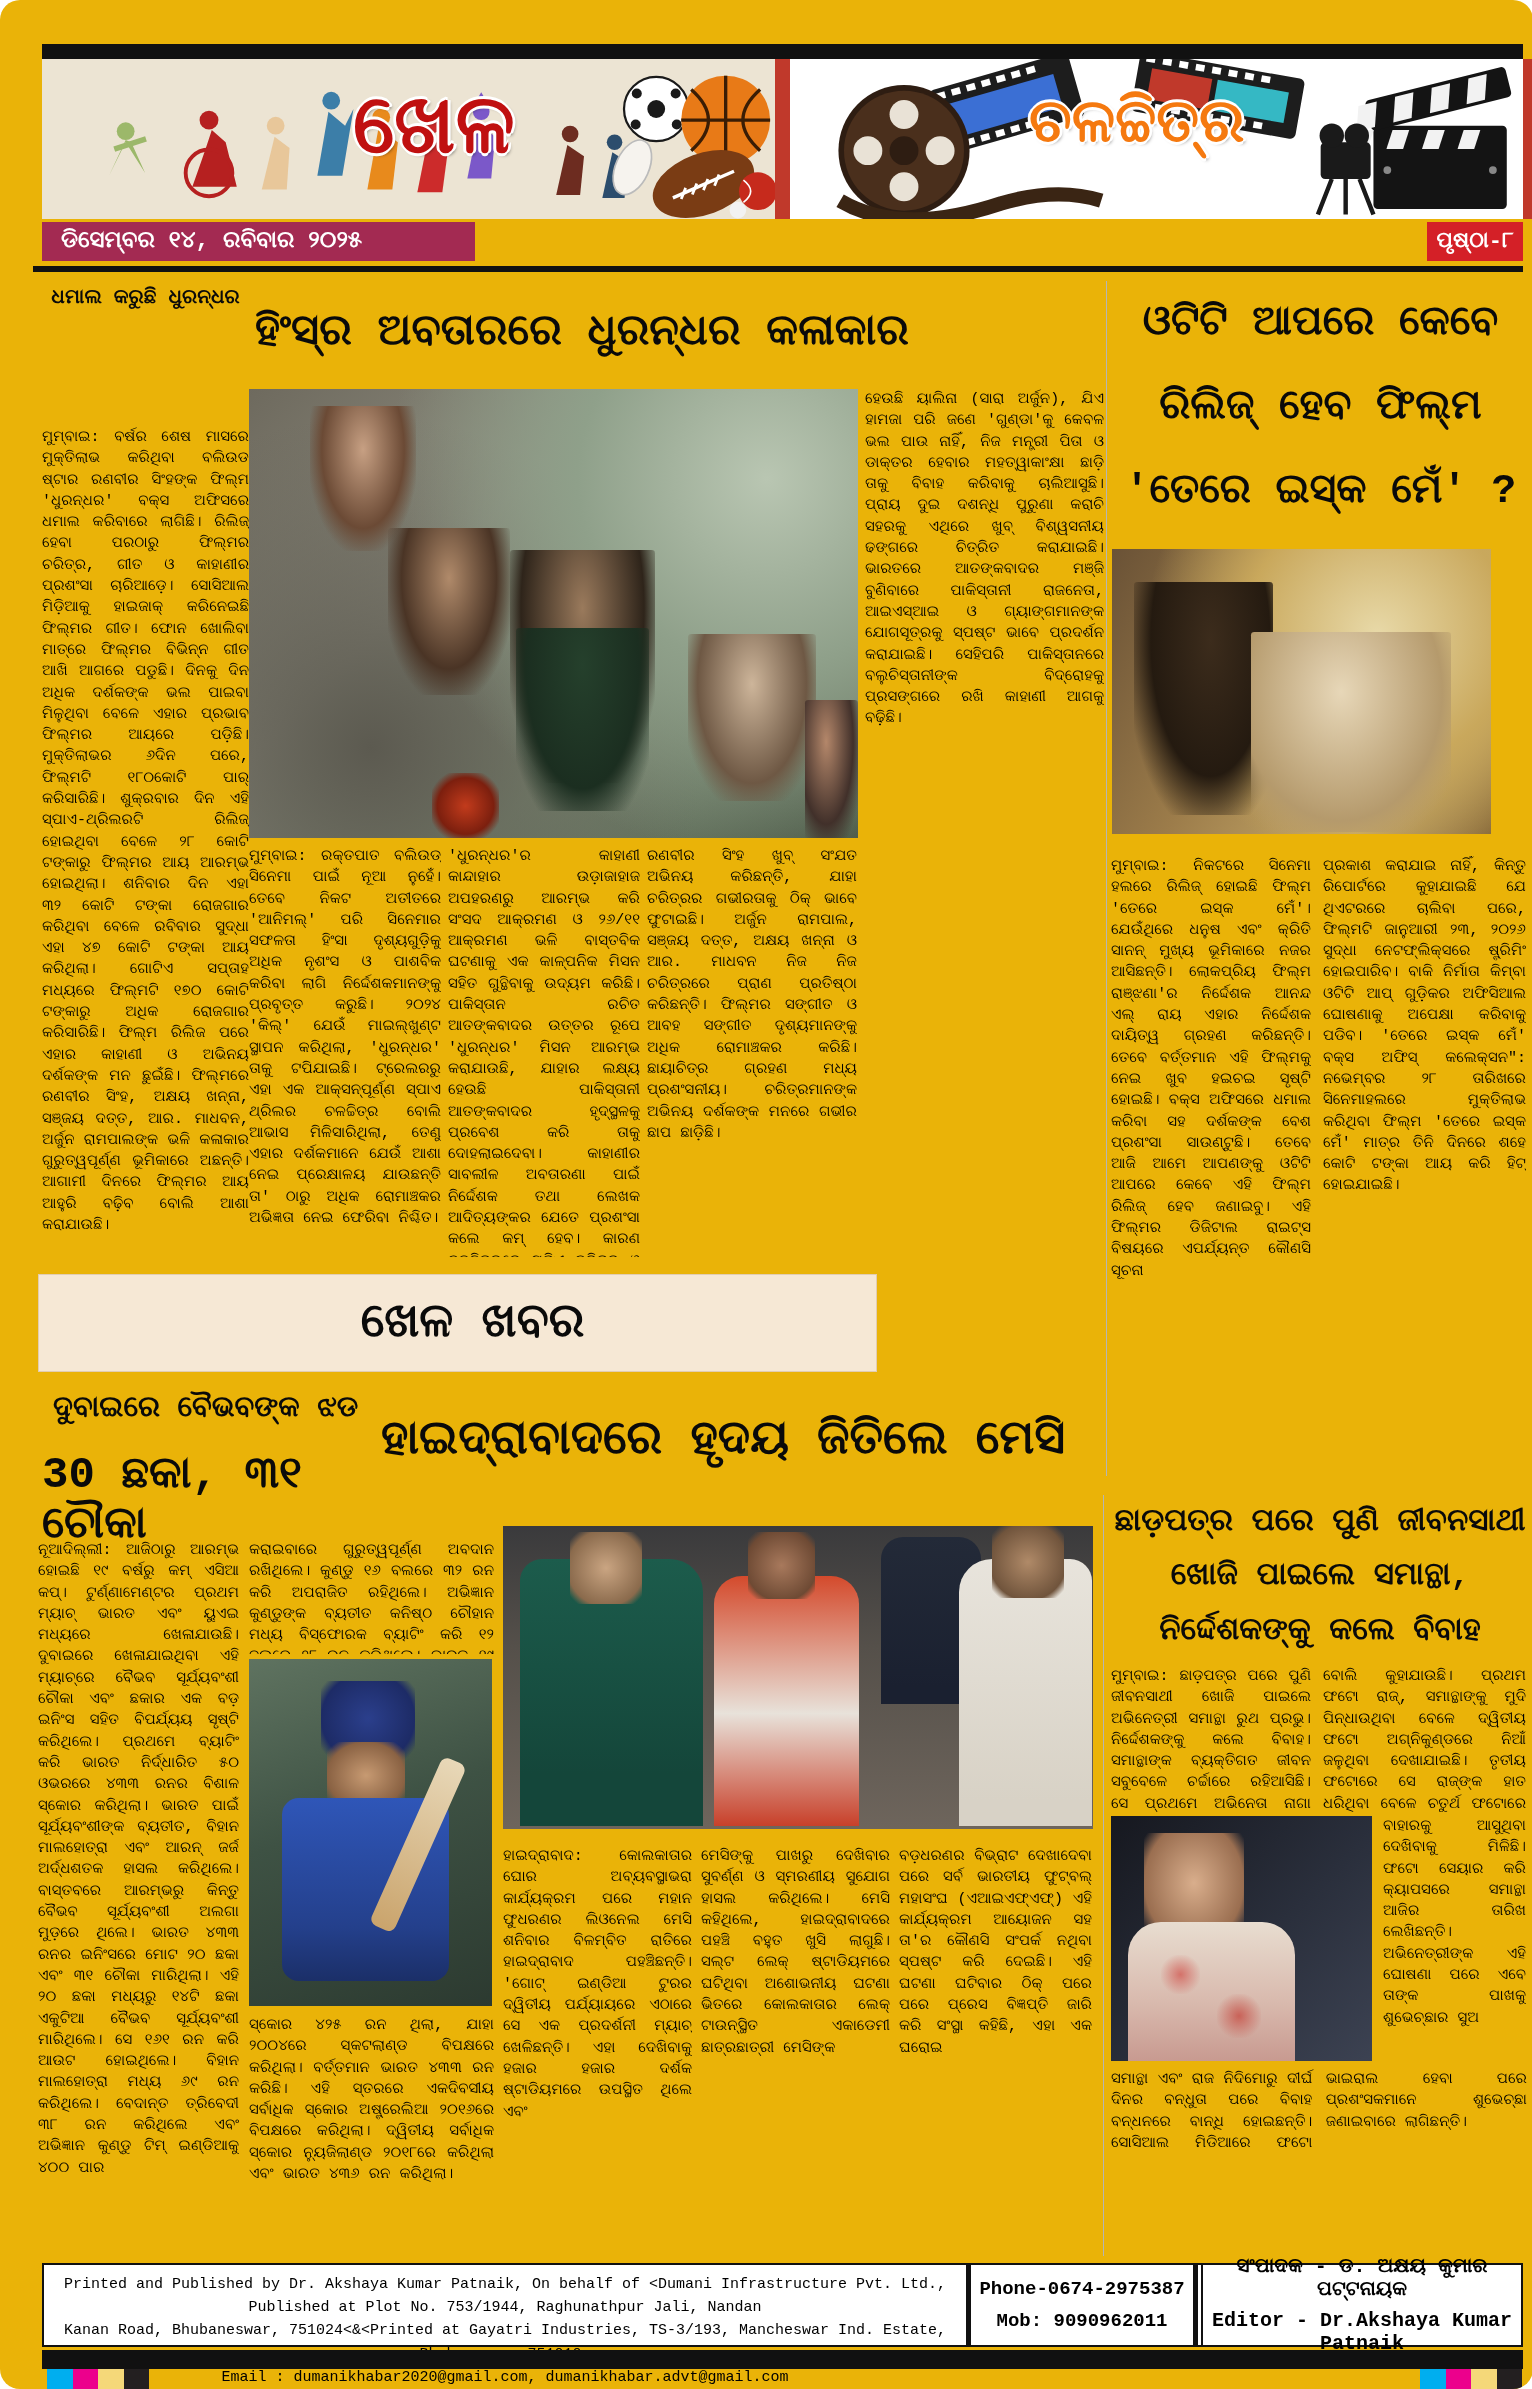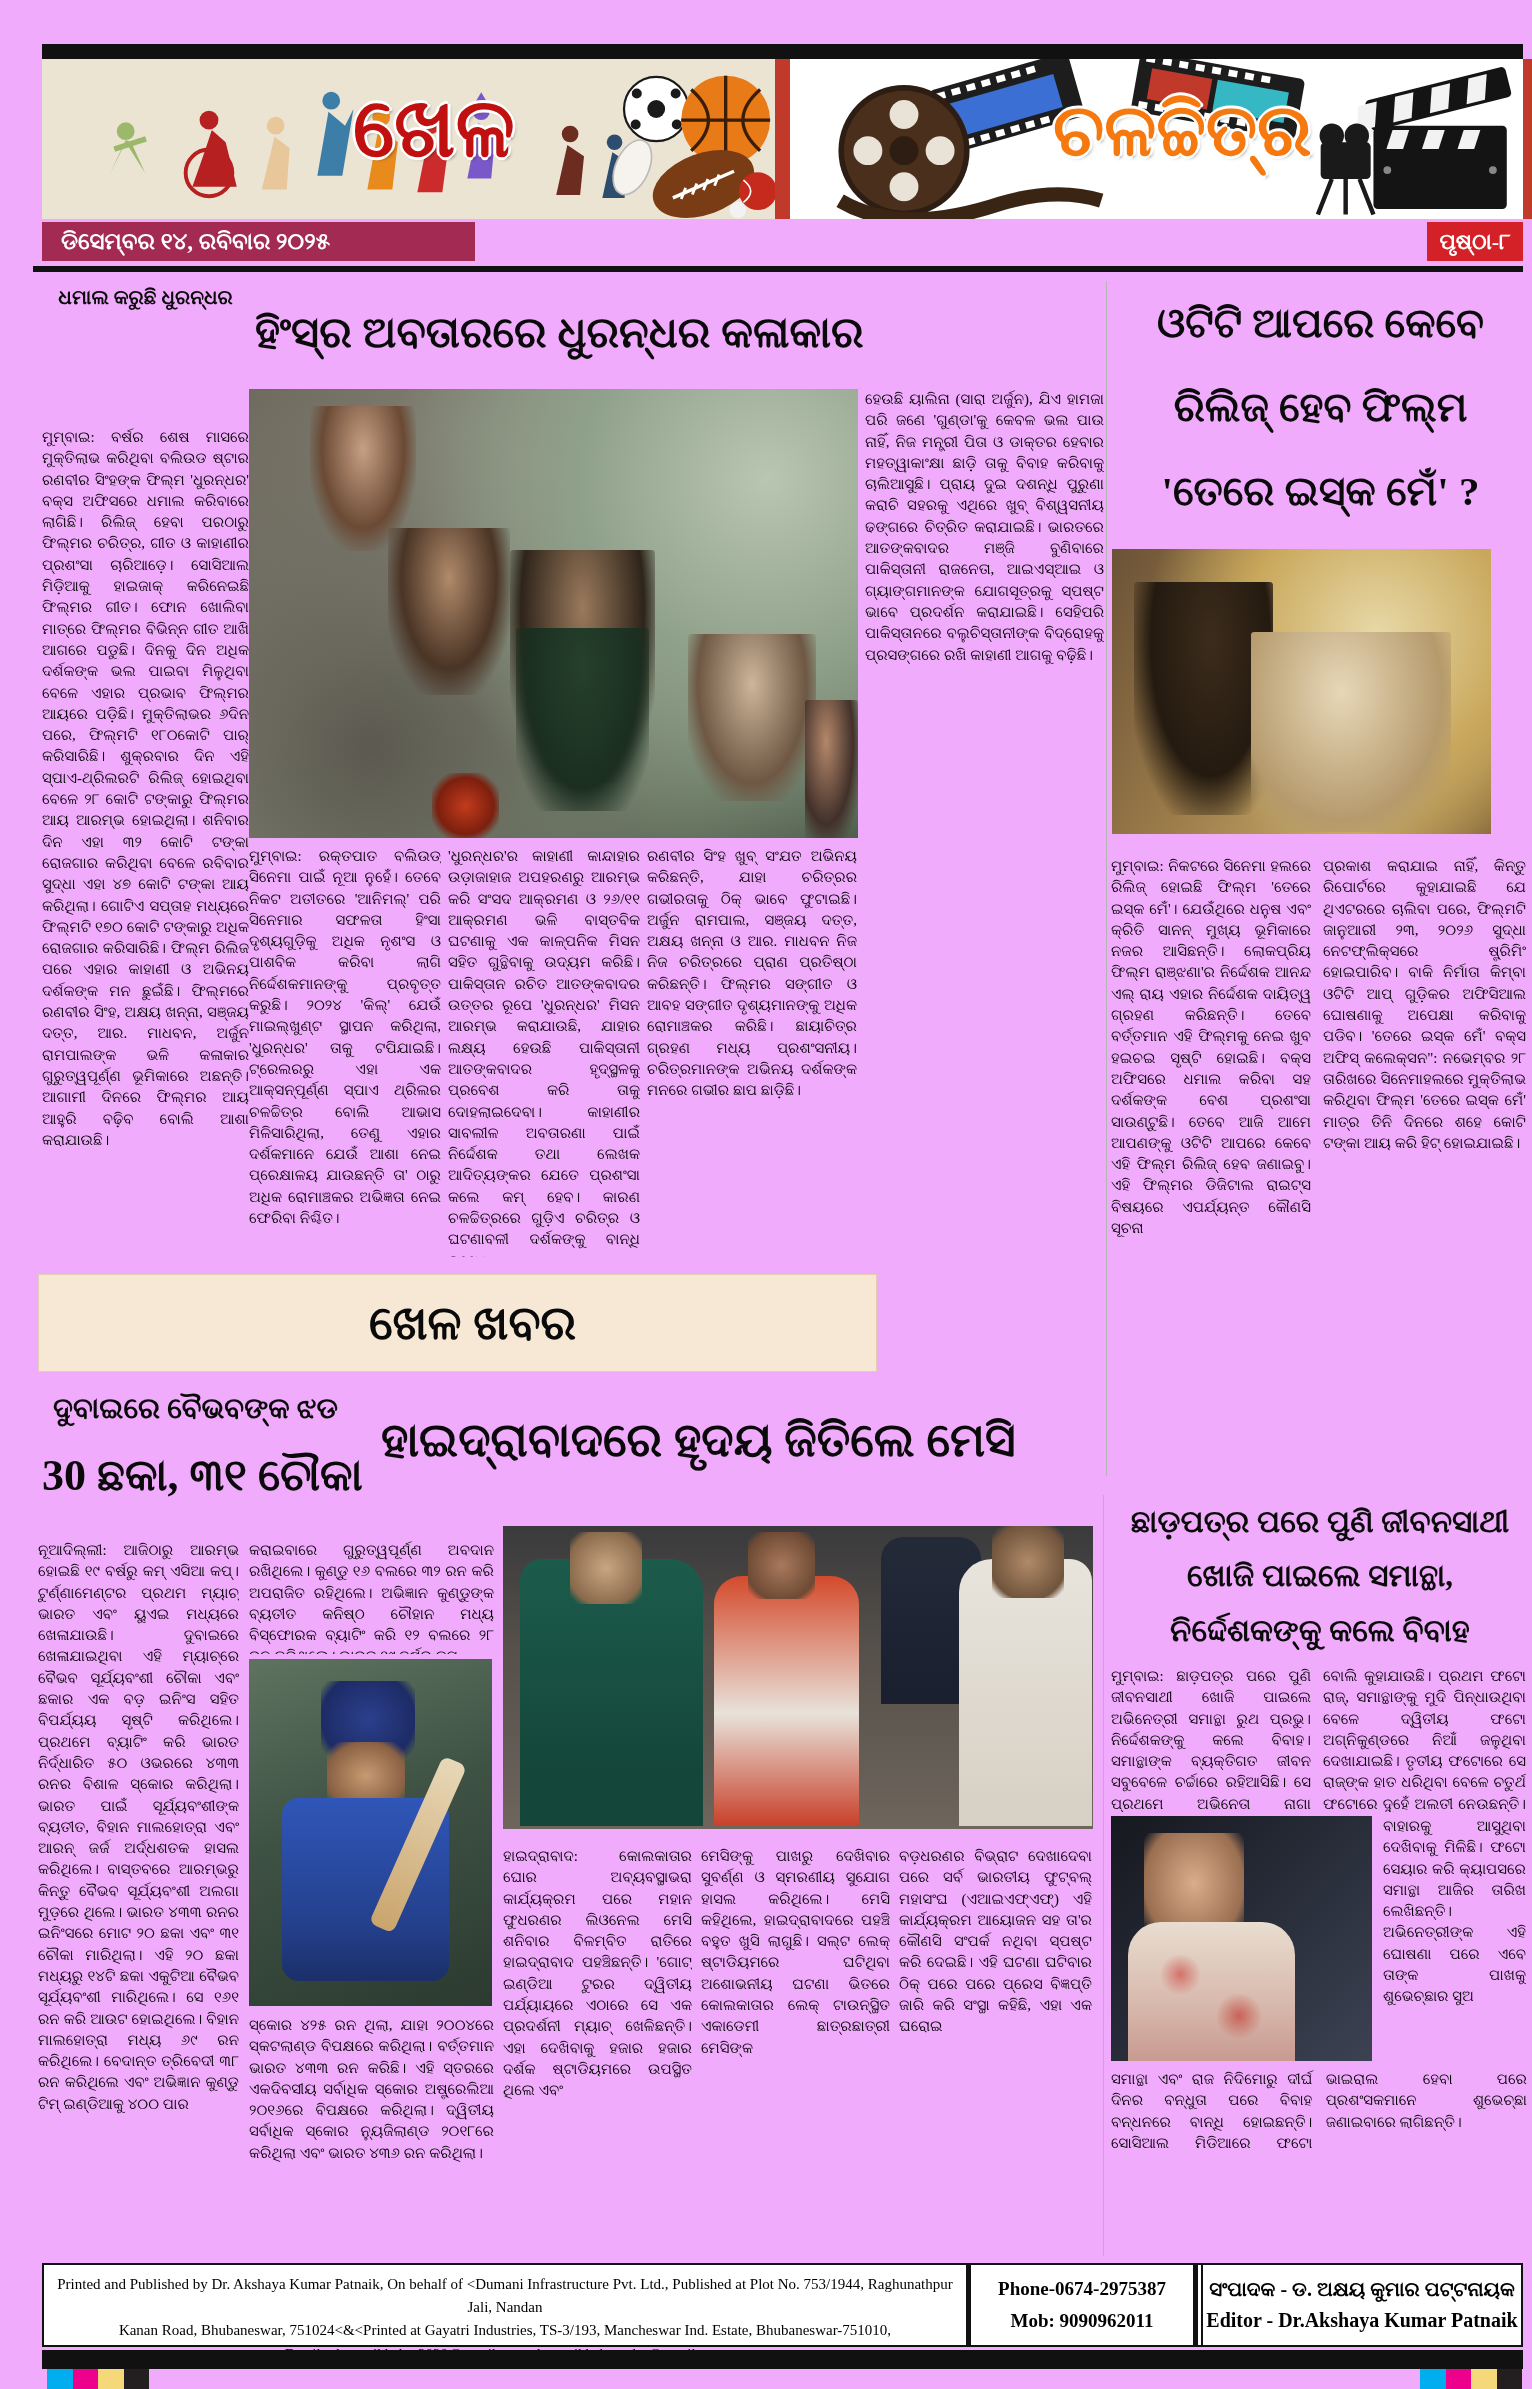--- a/index.html
+++ b/index.html
@@ -1,28 +1,28 @@
 <!DOCTYPE html>
 <html style="font-size:9px"><head>
 <meta charset="utf-8">
 <style>
   html,body{margin:0;padding:0;background:#ffffff;}
-  .page{position:relative;width:1533px;height:2389px;background:#f0abfc;overflow:hidden;
-        font-family:Liberation Serif, serif;color:#000;}
+  .page{position:relative;width:1533px;height:2389px;background:#eab308;overflow:hidden;
+        font-family:Liberation Mono, monospace;color:#000;border-radius:20px;}
   .abs{position:absolute;}
   .preline{white-space:pre-line;}
   .body-txt{font-size:15px;line-height:1.42;text-align:justify;overflow:hidden;word-break:break-word;}
   .headline{font-weight:bold;color:#0a0a0a;}
   
   .mast-left{background:#ece4d3;overflow:hidden;}
   .mast-right{background:#ffffff;overflow:hidden;}
   .sports-title{font-size:82px;font-weight:bold;color:#c01010;
      text-shadow:-2.8px 0 0 #fff,2.8px 0 0 #fff,0 -2.8px 0 #fff,0 2.8px 0 #fff,2.2px 2.2px 3.3px rgba(0,0,0,.45);}
-  .cine-title{font-size:72px;font-weight:bold;color:#f5790f;
-     text-shadow:-2.8px 0 0 #fff,2.8px 0 0 #fff,0 -2.8px 0 #fff,0 2.8px 0 #fff,2.2px 2.2px 3.3px rgba(0,0,0,.35);margin-left:24px;}
+  .cine-title{font-size:60px;font-weight:bold;color:#f5790f;
+     text-shadow:-2.8px 0 0 #fff,2.8px 0 0 #fff,0 -2.8px 0 #fff,0 2.8px 0 #fff,2.2px 2.2px 3.3px rgba(0,0,0,.35);}
   .datebar{background:#a32a52;color:#fff;font-weight:bold;font-size:23px;line-height:39px;padding-left:19px;}
   .pagebox{background:#d42027;color:#fff;font-weight:bold;font-size:22px;line-height:39px;text-align:center;}
   .rule{background:#111;}
   .photo{overflow:hidden;}
   .colrule{background:#b5b5b5;width:1.1px;}
   
   .footer-box{border:2.8px solid #111;display:flex;align-items:stretch;background:#fff;}
   .footer-left{flex:0 0 900px;font-size:15px;line-height:1.55;text-align:center;padding:7.8px 11px 0 11px;}
   .footer-sep{width:5px;background:#111;}
   .footer-sep2{width:2.2px;background:#111;margin-left:2.8px;}

